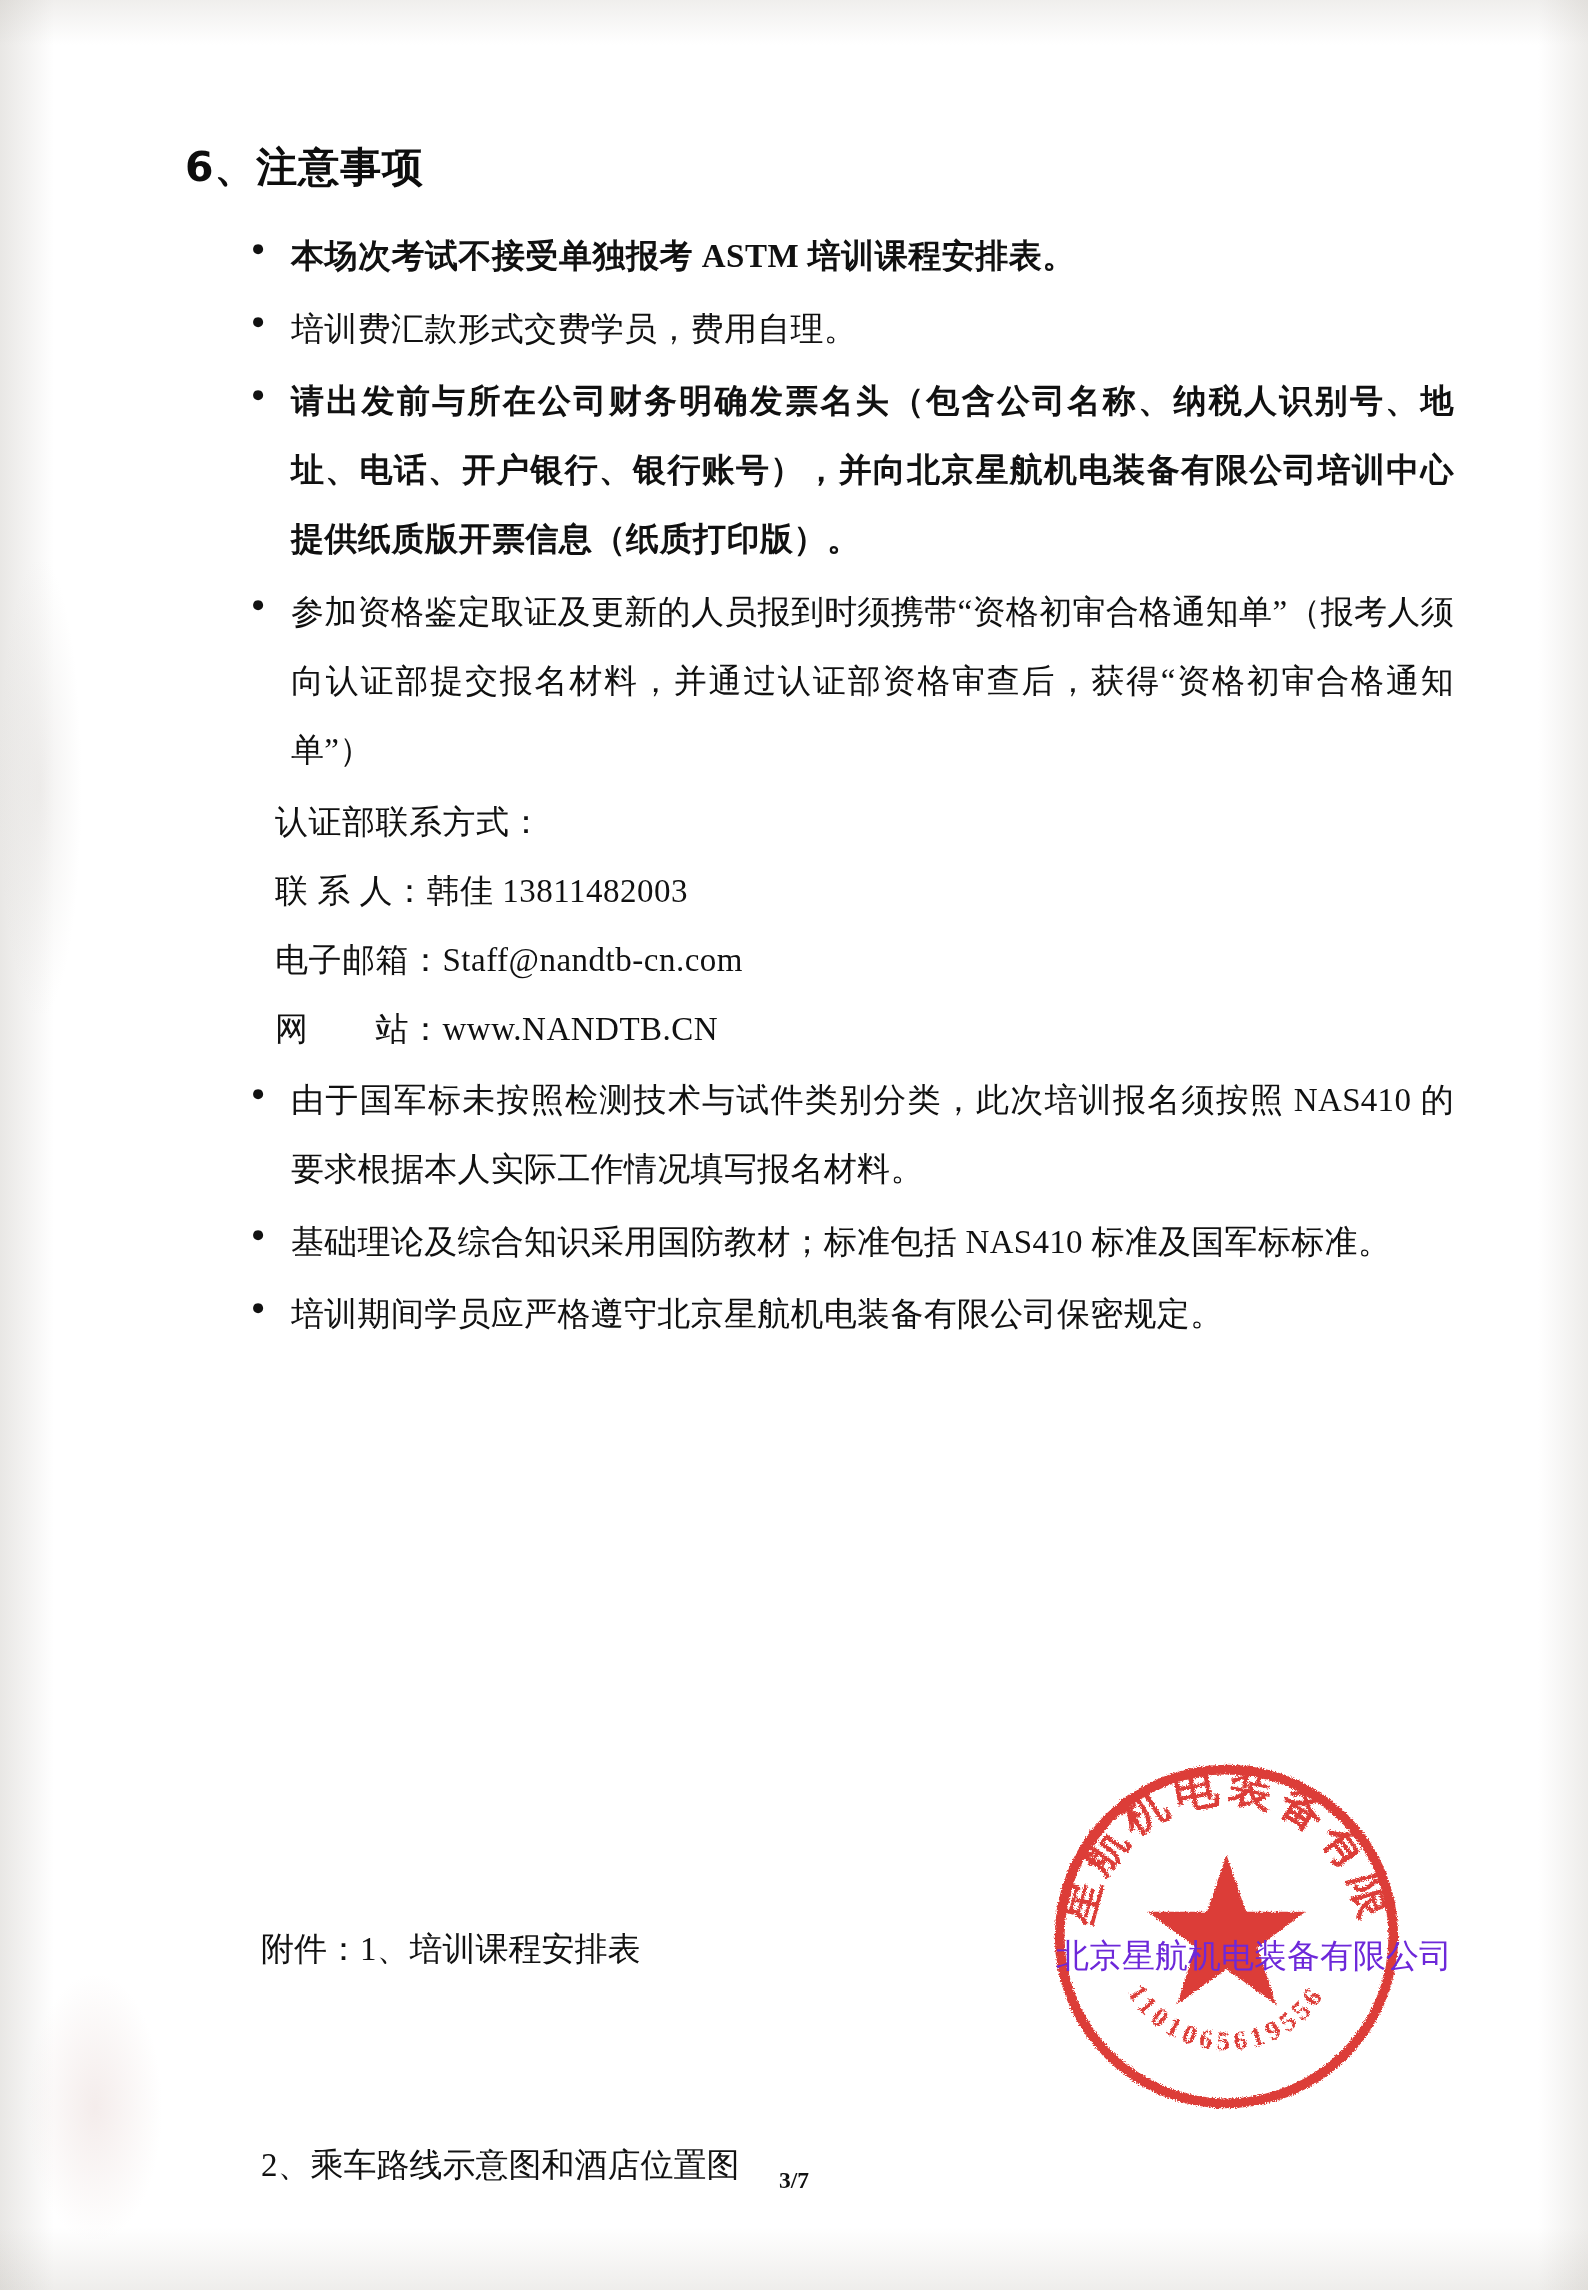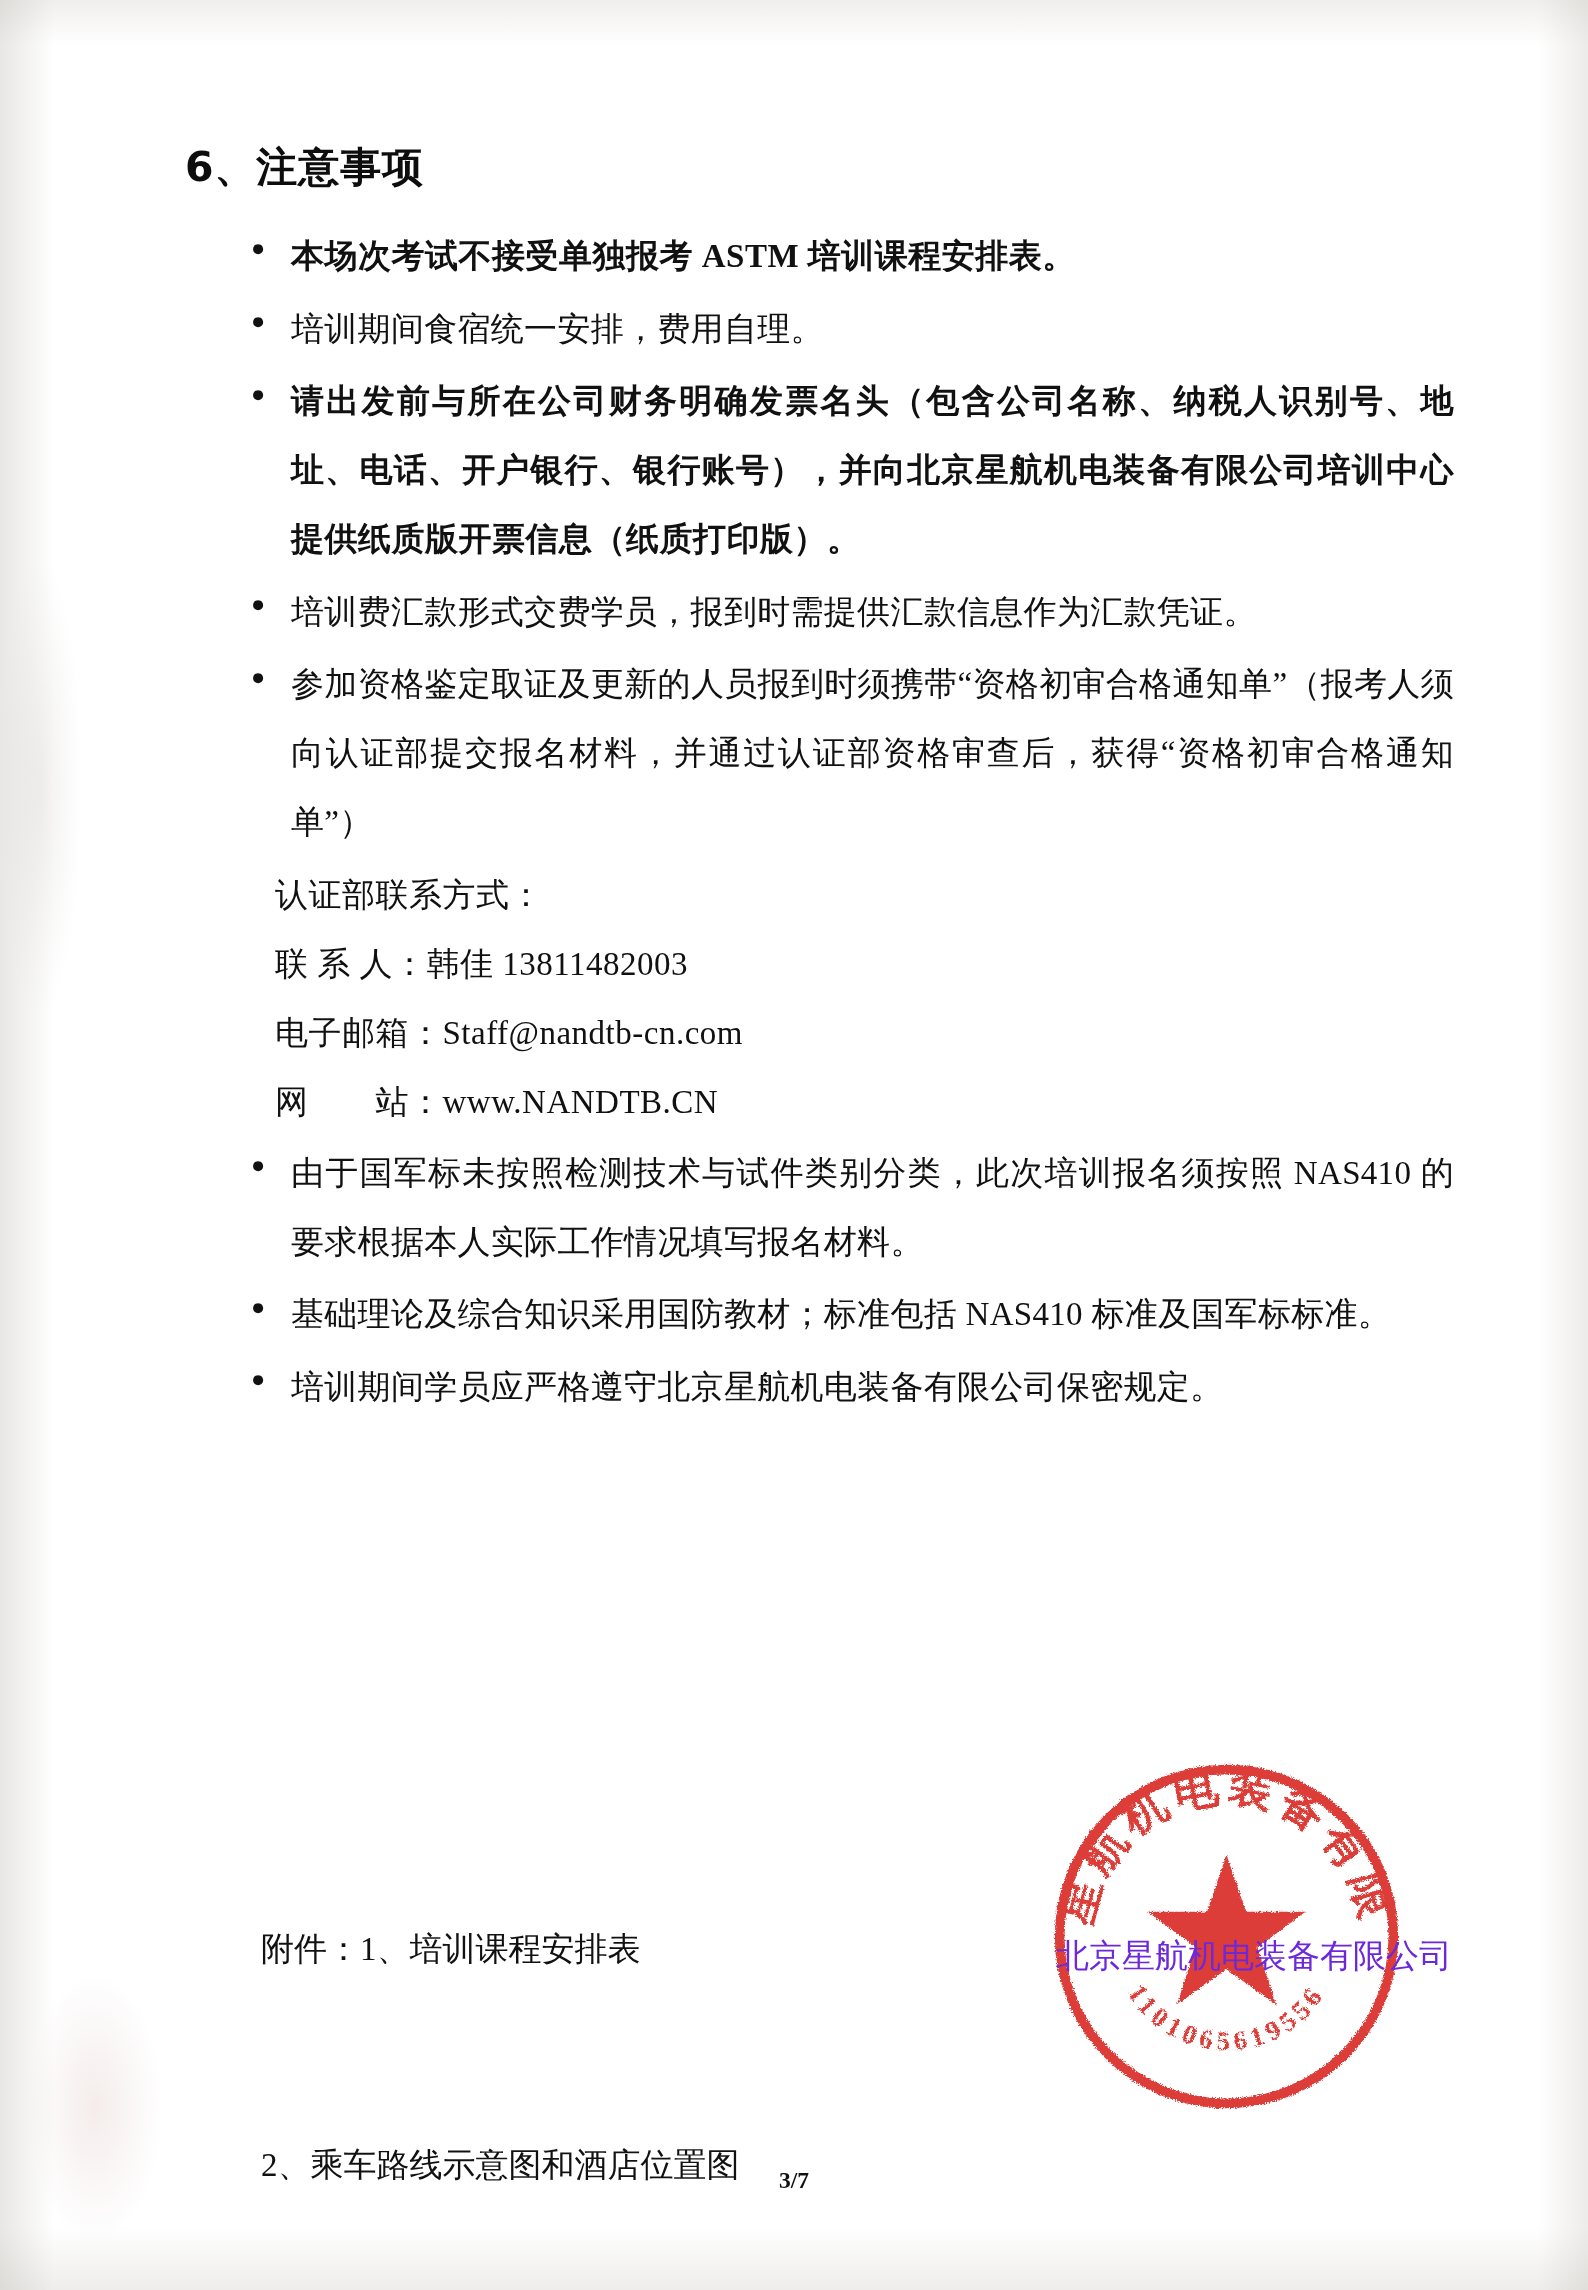--- a/index.html
+++ b/index.html
@@ -180,32 +180,28 @@
 
   <div class="body-block">
 
     <div class="bullet-row">
       <span class="bullet-dot"></span>
       <span class="bullet-text bold">本场次考试不接受单独报考 ASTM 培训课程安排表。</span>
     </div>
 
     <div class="bullet-row">
       <span class="bullet-dot"></span>
-      <span class="bullet-text">培训期间食宿统一安排，费用自理。</span>
+      <span class="bullet-text">培训费汇款形式交费学员，费用自理。</span>
     </div>
 
     <div class="bullet-row">
       <span class="bullet-dot"></span>
       <span class="bullet-text bold">请出发前与所在公司财务明确发票名头（包含公司名称、纳税人识别号、地址、电话、开户银行、银行账号），并向北京星航机电装备有限公司培训中心提供纸质版开票信息（纸质打印版）。</span>
     </div>
 
-    <div class="bullet-row">
-      <span class="bullet-dot"></span>
-      <span class="bullet-text">培训费汇款形式交费学员，报到时需提供汇款信息作为汇款凭证。</span>
-    </div>
 
     <div class="bullet-row">
       <span class="bullet-dot"></span>
       <span class="bullet-text">参加资格鉴定取证及更新的人员报到时须携带“资格初审合格通知单”（报考人须向认证部提交报名材料，并通过认证部资格审查后，获得“资格初审合格通知单”）</span>
     </div>
 
     <div class="contact-block">
       <div class="plain-row">认证部联系方式：</div>
       <div class="plain-row"><span>联 系 人：</span><span>韩佳</span><span> </span><span class="mono-ish">13811482003</span></div>
       <div class="plain-row"><span>电子邮箱：</span><span class="mono-ish">Staff@nandtb-cn.com</span></div>

